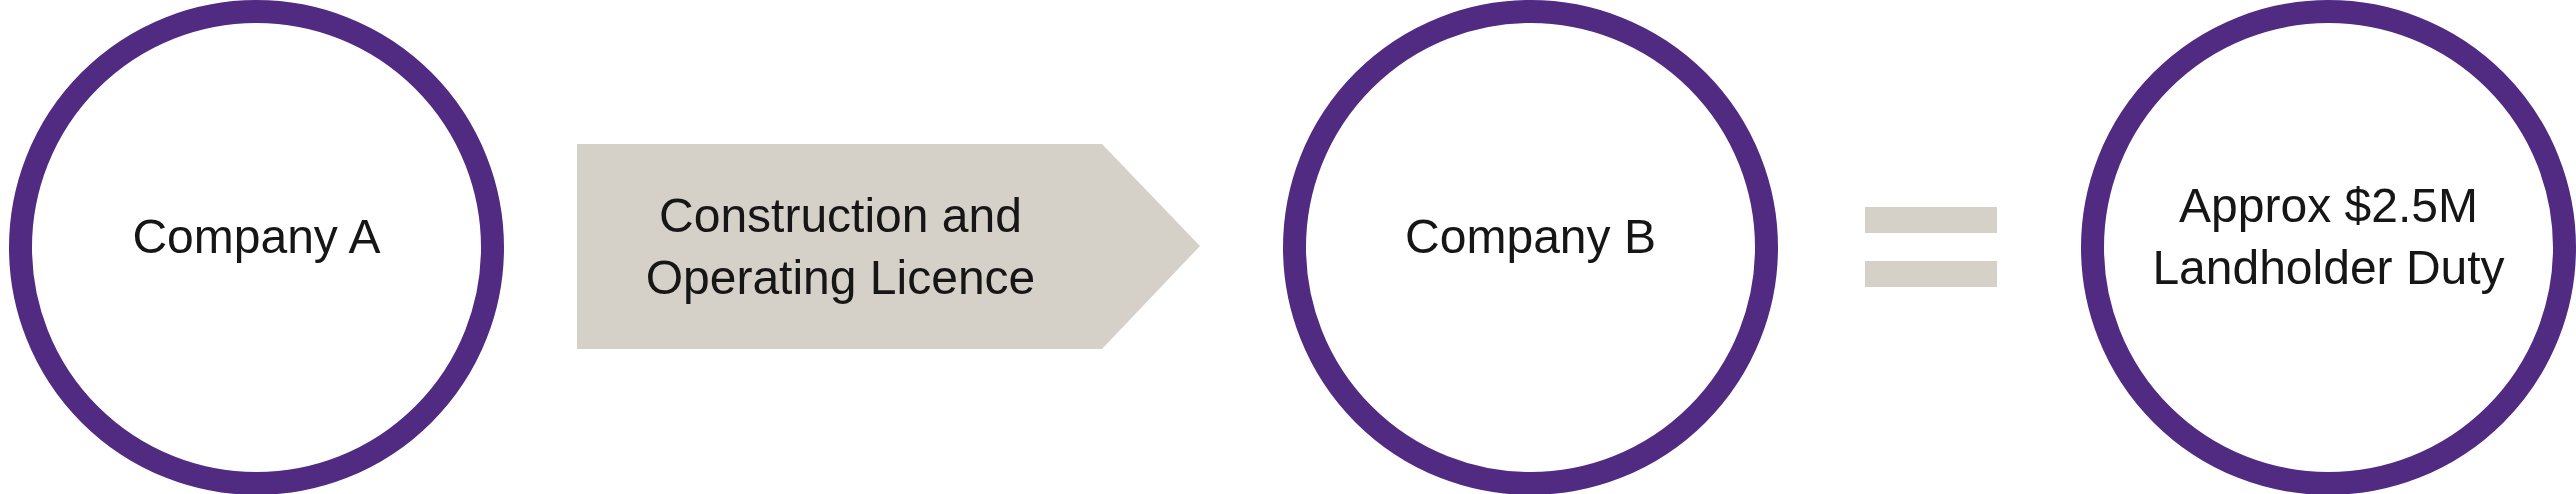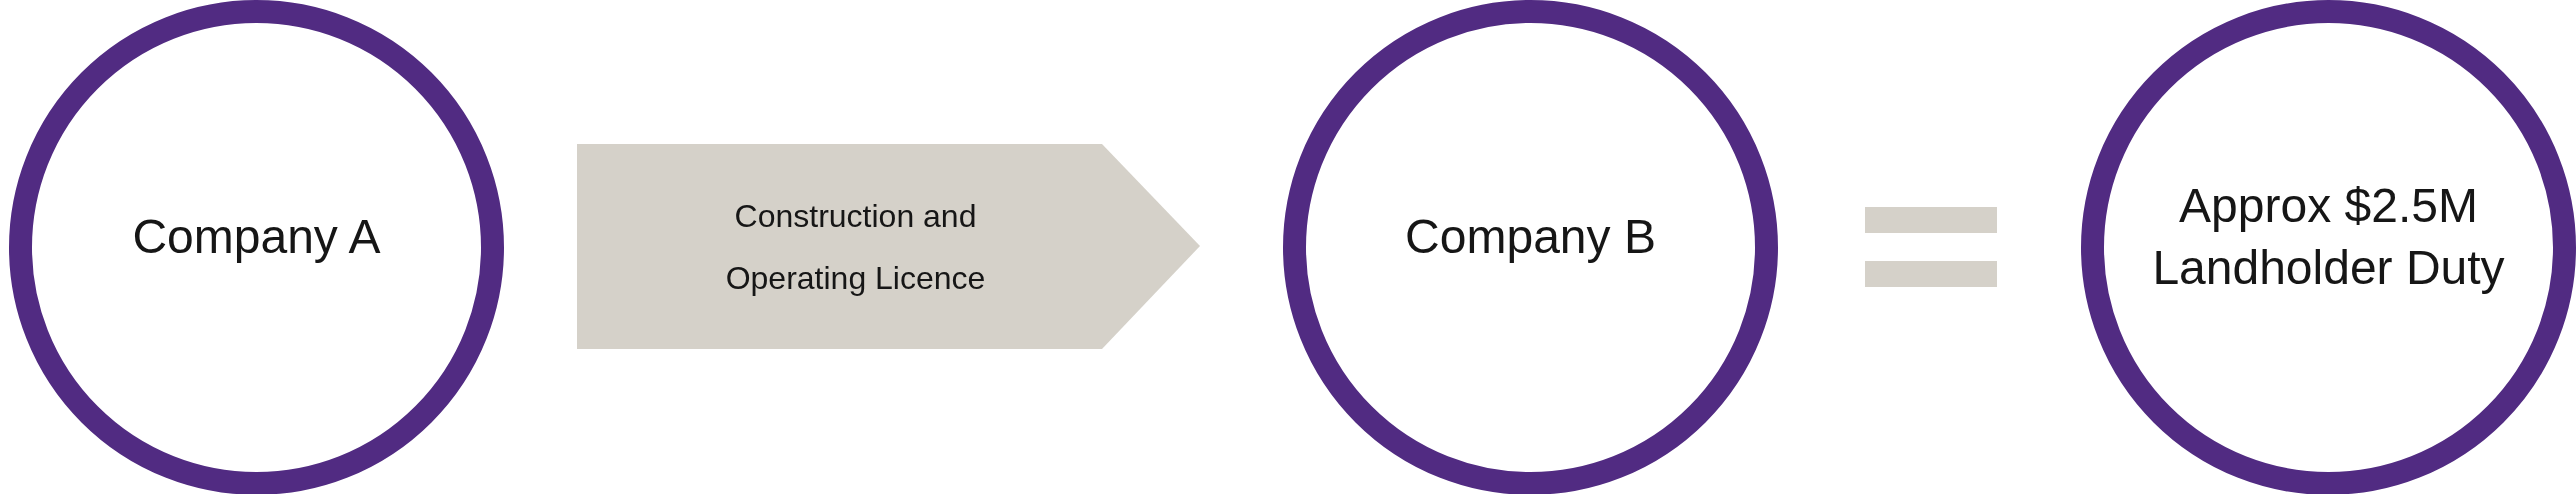--- a/index.html
+++ b/index.html
@@ -44,30 +44,30 @@
     left: 577px;
     top: 144px;
     width: 623px;
     height: 205px;
     background: #D5D1C9;
     -webkit-clip-path: polygon(0 0, 525px 0, 623px 102px, 525px 205px, 0 205px);
     clip-path: polygon(0 0, 525px 0, 623px 102px, 525px 205px, 0 205px);
   }
   .arrow-label {
     position: absolute;
-    left: 16px;
+    left: 1px;
     top: 0;
     width: 525px;
     height: 205px;
     display: flex;
     flex-direction: column;
     align-items: center;
     justify-content: center;
     text-align: center;
-    font-size: 32px;
+    font-size: 48px;
     line-height: 62px;
   }
   .equals {
     position: absolute;
     left: 1865px;
     top: 207px;
     width: 132px;
     height: 80px;
     display: flex;
     flex-direction: column;

